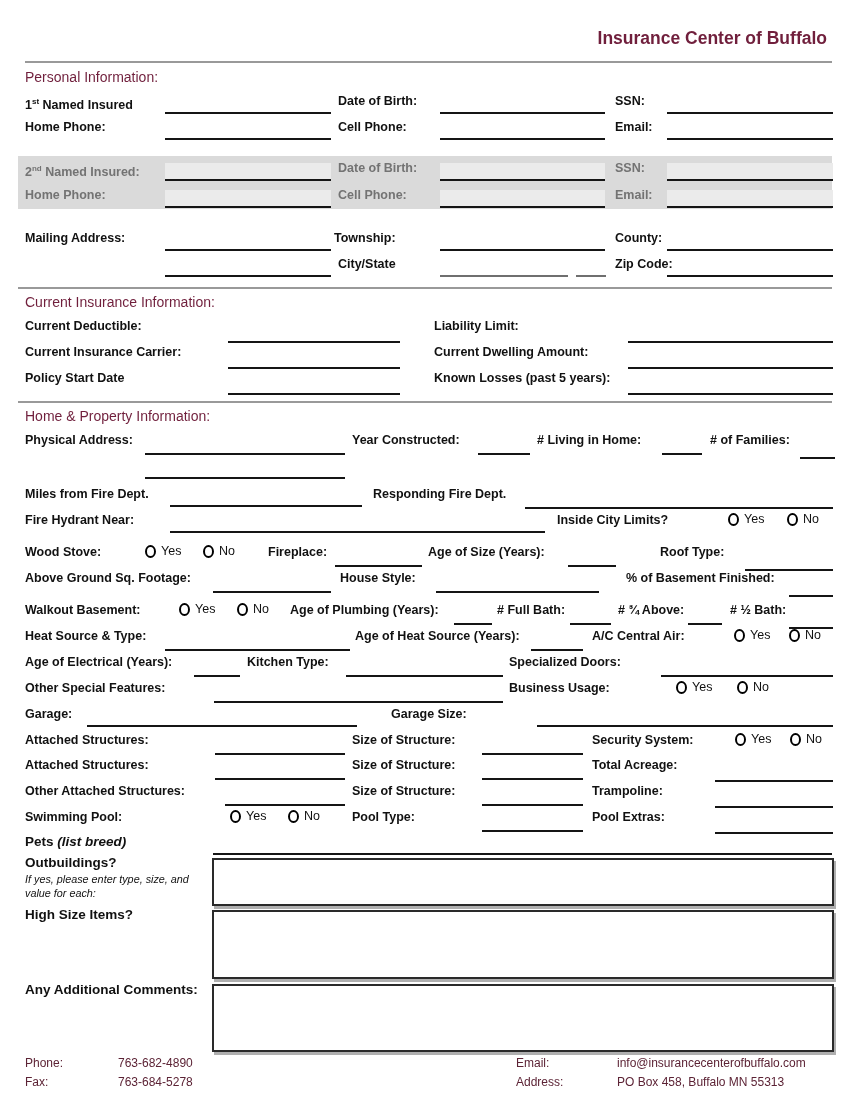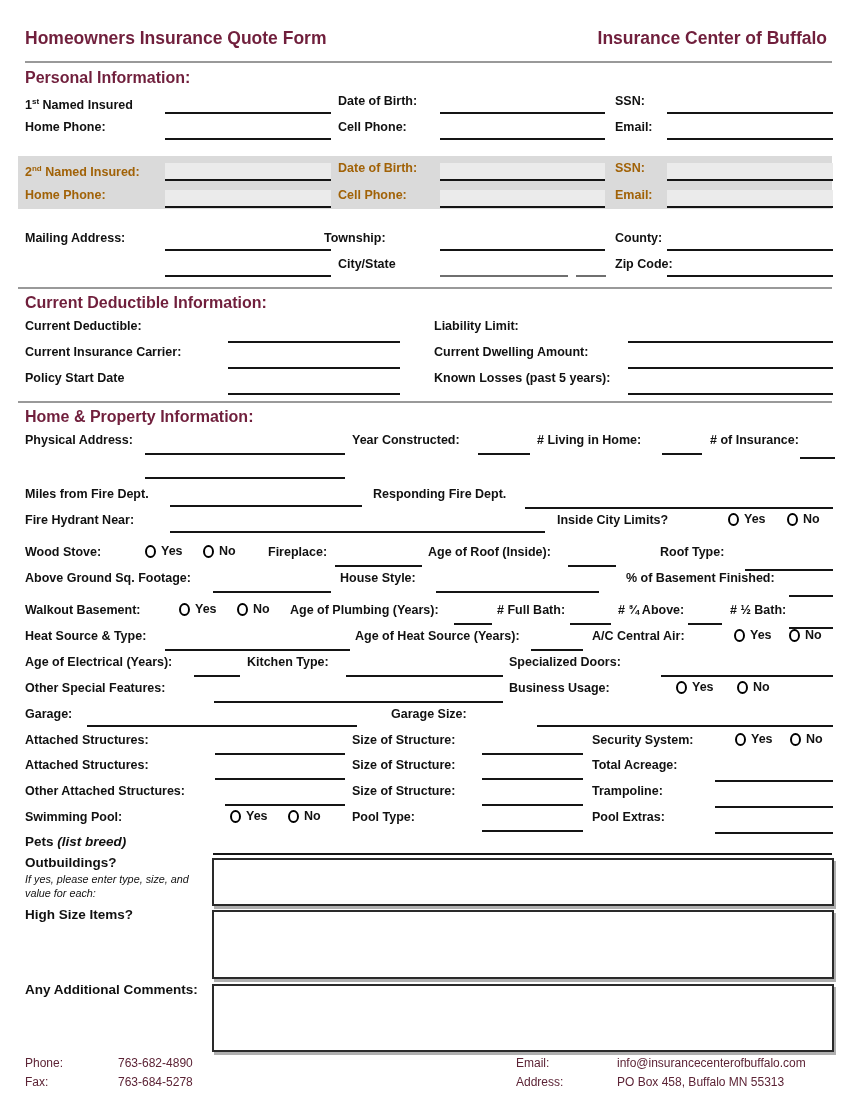--- a/index.html
+++ b/index.html
@@ -1,42 +1,41 @@
 <!DOCTYPE html>
 <html style="--accent: #701f3c;"><head>
 <meta charset="utf-8">
 <style>
   html,body{margin:0;padding:0;background:#ffffff;}
   #page{position:relative;width:850px;height:1100px;background:#fff;
         font-family:"Liberation Sans",sans-serif;color:#111;overflow:hidden;}
   .ttl{position:absolute;font-size:17.5px;font-weight:bold;color:var(--accent,#701f3c);white-space:nowrap;}
-  .sec{position:absolute;font-size:16px;font-weight:bold;color:var(--accent,#701f3c);white-space:nowrap;text-align:right;}
+  .sec{position:absolute;font-size:14px;font-weight:normal;color:var(--accent,#701f3c);white-space:nowrap;text-align:right;}
   .lbl{position:absolute;font-size:12.5px;font-weight:bold;white-space:nowrap;line-height:15px;}
   .big{font-size:13.5px;}
-  .glbl{color:#a16207;}
+  .glbl{color:#737373;}
   .fld{position:absolute;height:16px;border-bottom:2px solid #151515;}
   .grayline{border-bottom:2.5px solid #6f6f6f;}
   .fillfld{background:#ebebeb;}
   .hr{position:absolute;height:2px;background:#999999;}
   .band{position:absolute;left:18px;top:156px;width:814px;height:53px;background:#dadada;}
-  .opt{position:absolute;display:flex;align-items:center;gap:5px;font-size:12.5px;line-height:15px;font-weight:bold;}
+  .opt{position:absolute;display:flex;align-items:center;gap:5px;font-size:12.5px;line-height:15px;}
   .radio{width:11px;height:13px;border:2px solid #000;border-radius:50%;background:#fff;
          box-sizing:border-box;display:inline-block;flex:0 0 auto;}
   .box{position:absolute;border:2px solid #2a2a2a;background:#fff;box-shadow:2px 3px 0 rgba(110,110,110,.55);}
   .note{position:absolute;font-size:10.8px;font-style:italic;line-height:1.3;font-weight:normal;}
   .ftr{position:absolute;font-size:12px;color:#5c2335;white-space:nowrap;}
   sup{font-size:8px;}
   .pnote{font-style:italic;}
 </style>
 </head>
 <body>
 
 <div id="page">
 
-  <div class="ttl" style="left:25px;top:28px">Homeowners Insurance Quote Form</div>
   <div class="ttl" style="right:23px;top:28px">Insurance Center of Buffalo</div>
   <div class="hr" style="left:25px;top:61px;width:807px"></div>
 
   <div class="sec" style="left:25px;top:69px">Personal Information:</div>
 
   <span class="lbl" style="left:25px;top:94px"><span>1</span><sup>st</sup><span> Named Insured</span></span>
   <span class="fld" style="left:165px;top:96px;width:166px"></span>
   <span class="lbl" style="left:338px;top:94px">Date of Birth:</span>
   <span class="fld" style="left:440px;top:96px;width:165px"></span>
   <span class="lbl" style="left:615px;top:94px">SSN:</span>
@@ -60,35 +59,35 @@
 
   <span class="lbl glbl" style="left:25px;top:188px">Home Phone:</span>
   <span class="fld fillfld" style="left:165px;top:190px;width:166px"></span>
   <span class="lbl glbl" style="left:338px;top:188px">Cell Phone:</span>
   <span class="fld fillfld" style="left:440px;top:190px;width:165px"></span>
   <span class="lbl glbl" style="left:615px;top:188px">Email:</span>
   <span class="fld fillfld" style="left:667px;top:190px;width:166px"></span>
 
   <span class="lbl" style="left:25px;top:231px">Mailing Address:</span>
   <span class="fld" style="left:165px;top:233px;width:166px"></span>
-  <span class="lbl" style="left:324px;top:231px">Township:</span>
+  <span class="lbl" style="left:334px;top:231px">Township:</span>
   <span class="fld" style="left:440px;top:233px;width:165px"></span>
   <span class="lbl" style="left:615px;top:231px">County:</span>
   <span class="fld" style="left:667px;top:233px;width:166px"></span>
 
   <span class="fld" style="left:165px;top:259px;width:166px"></span>
   <span class="lbl" style="left:338px;top:257px">City/State</span>
   <span class="fld grayline" style="left:440px;top:259px;width:128px"></span>
   <span class="fld grayline" style="left:576px;top:259px;width:30px"></span>
   <span class="lbl" style="left:615px;top:257px">Zip Code:</span>
   <span class="fld" style="left:667px;top:259px;width:166px"></span>
 
   <div class="hr" style="left:18px;top:287px;width:814px"></div>
 
-  <div class="sec" style="left:25px;top:294px">Current Deductible Information:</div>
+  <div class="sec" style="left:25px;top:294px">Current Insurance Information:</div>
 
   <span class="lbl" style="left:25px;top:319px">Current Deductible:</span>
   <span class="fld" style="left:228px;top:325px;width:172px"></span>
   <span class="lbl" style="left:434px;top:319px">Liability Limit:</span>
   <span class="fld" style="left:628px;top:325px;width:205px"></span>
 
   <span class="lbl" style="left:25px;top:345px">Current Insurance Carrier:</span>
   <span class="fld" style="left:228px;top:351px;width:172px"></span>
   <span class="lbl" style="left:434px;top:345px">Current Dwelling Amount:</span>
   <span class="fld" style="left:628px;top:351px;width:205px"></span>
@@ -101,21 +100,21 @@
   <div class="hr" style="left:18px;top:401px;width:814px"></div>
 
   <div class="sec" style="left:25px;top:408px">Home &amp; Property Information:</div>
 
   <span class="lbl" style="left:25px;top:433px">Physical Address:</span>
   <span class="fld" style="left:145px;top:437px;width:200px"></span>
   <span class="lbl" style="left:352px;top:433px">Year Constructed:</span>
   <span class="fld" style="left:478px;top:437px;width:52px"></span>
   <span class="lbl" style="left:537px;top:433px"># Living in Home:</span>
   <span class="fld" style="left:662px;top:437px;width:40px"></span>
-  <span class="lbl" style="left:710px;top:433px"># of Insurance:</span>
+  <span class="lbl" style="left:710px;top:433px"># of Families:</span>
   <span class="fld" style="left:800px;top:441px;width:35px"></span>
 
   <span class="fld" style="left:145px;top:461px;width:200px"></span>
 
   <span class="lbl" style="left:25px;top:487px">Miles from Fire Dept.</span>
   <span class="fld" style="left:170px;top:489px;width:192px"></span>
   <span class="lbl" style="left:373px;top:487px">Responding Fire Dept.</span>
   <span class="fld" style="left:525px;top:491px;width:308px"></span>
 
   <span class="lbl" style="left:25px;top:513px">Fire Hydrant Near:</span>
@@ -134,21 +133,21 @@
   <span class="opt" style="left:145px;top:544px">
       <i class="radio"></i>
       <span>Yes</span>
     </span>
   <span class="opt" style="left:203px;top:544px">
       <i class="radio"></i>
       <span>No</span>
     </span>
   <span class="lbl" style="left:268px;top:545px">Fireplace:</span>
   <span class="fld" style="left:335px;top:549px;width:87px"></span>
-  <span class="lbl" style="left:428px;top:545px">Age of Roof (Inside):</span>
+  <span class="lbl" style="left:428px;top:545px">Age of Size (Years):</span>
   <span class="fld" style="left:568px;top:549px;width:48px"></span>
   <span class="lbl" style="left:660px;top:545px">Roof Type:</span>
   <span class="fld" style="left:745px;top:553px;width:88px"></span>
 
   <span class="lbl" style="left:25px;top:571px">Above Ground Sq. Footage:</span>
   <span class="fld" style="left:213px;top:575px;width:118px"></span>
   <span class="lbl" style="left:340px;top:571px">House Style:</span>
   <span class="fld" style="left:436px;top:575px;width:163px"></span>
   <span class="lbl" style="left:626px;top:571px">% of Basement Finished:</span>
   <span class="fld" style="left:789px;top:579px;width:44px"></span>

